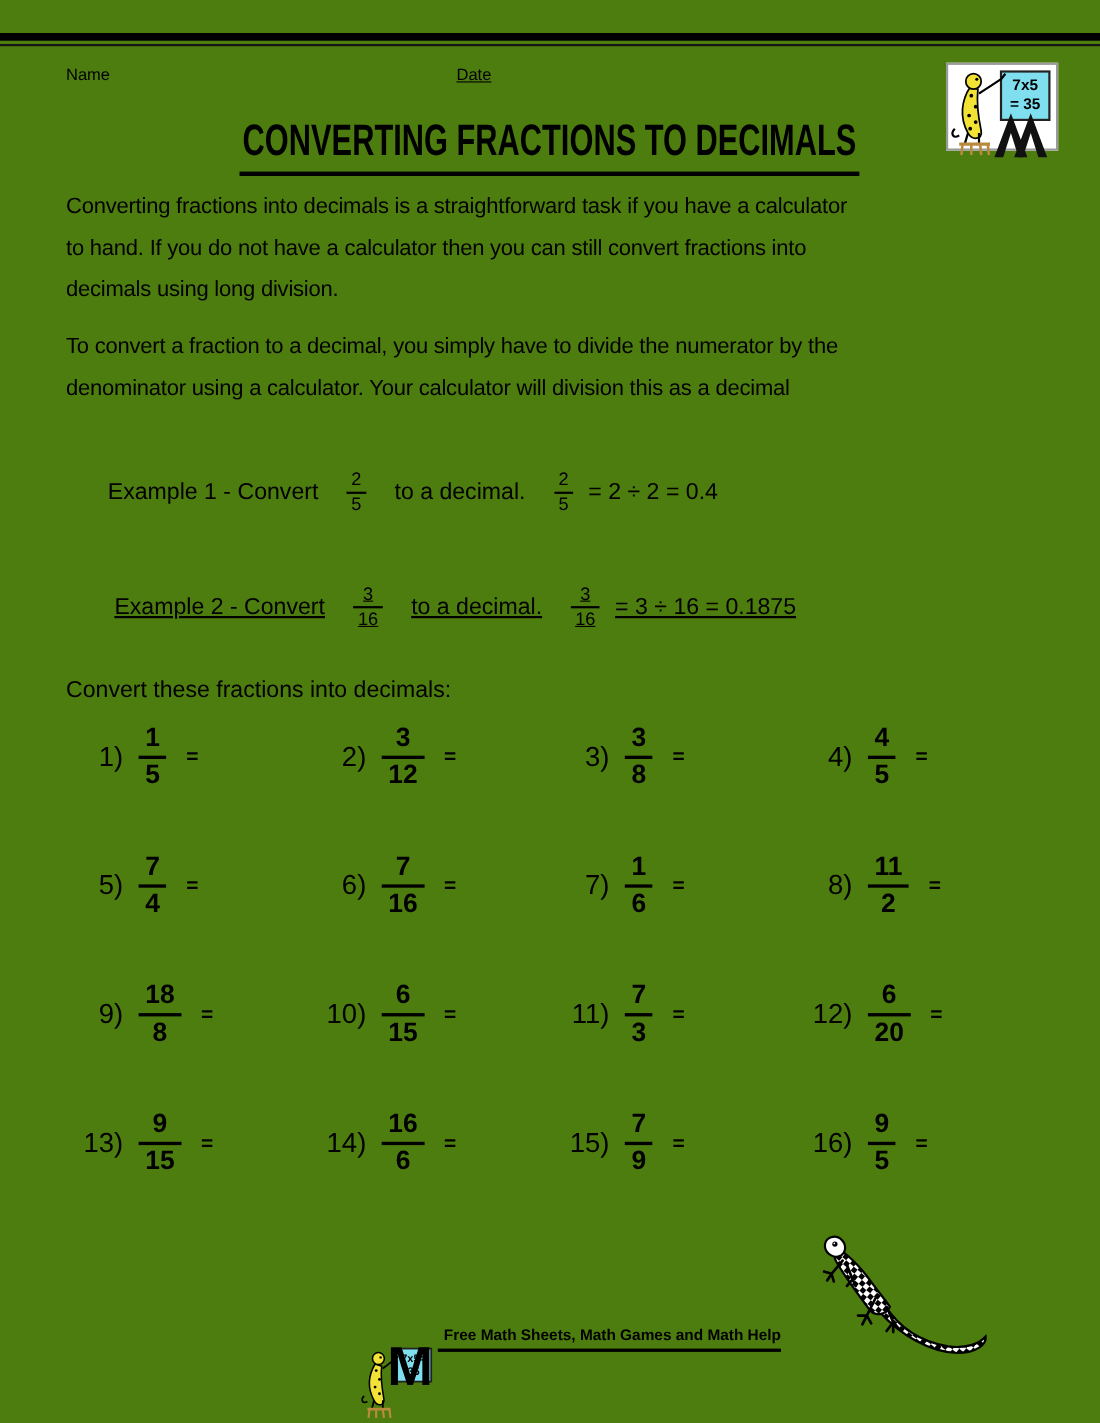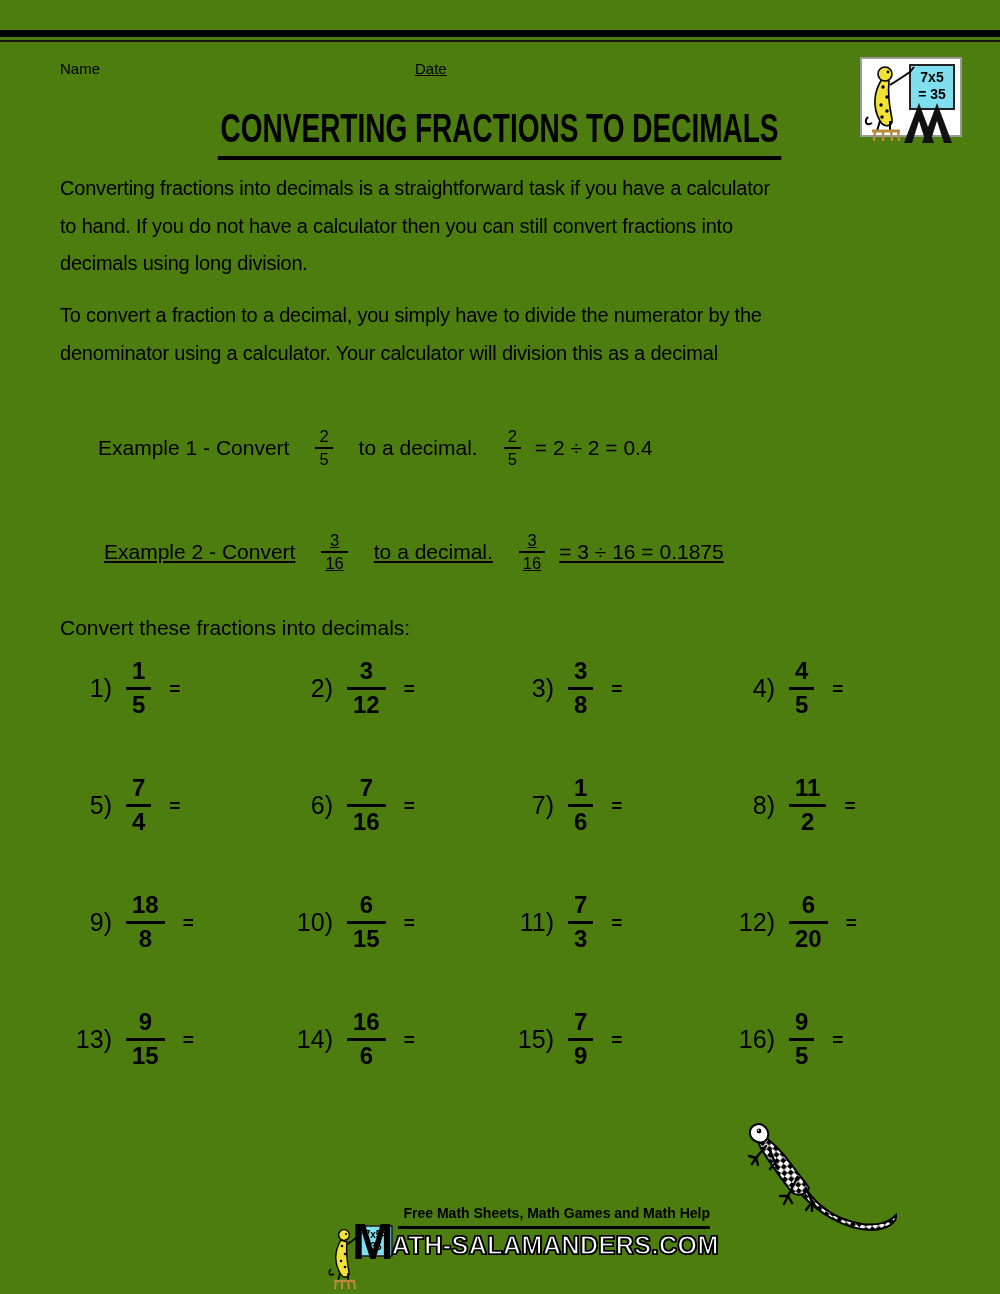--- a/index.html
+++ b/index.html
@@ -357,16 +357,15 @@
         <path d="M12 49 L10 57 M20 49 L20 57" stroke="#000" stroke-width="1.6"></path>
         <path d="M6 57 L27 57" stroke="#B98A3C" stroke-width="2.4"></path>
         <path d="M8 57 L7 65 M14 57 L14 65 M20 57 L21 65 M26 57 L27 65" stroke="#B98A3C" stroke-width="2"></path>
       </g>
     </svg>
   </div>
   <div class="footer-tagline">Free Math Sheets, Math Games and Math Help</div>
   <div class="footer-line"></div>
   <div class="footer-brand">
     <span class="brand-m">M</span>
-    <span class="brand-rest">ATH-SALAMANDERS.COM</span>
   </div>
 
 </div>
 
 </body></html>

